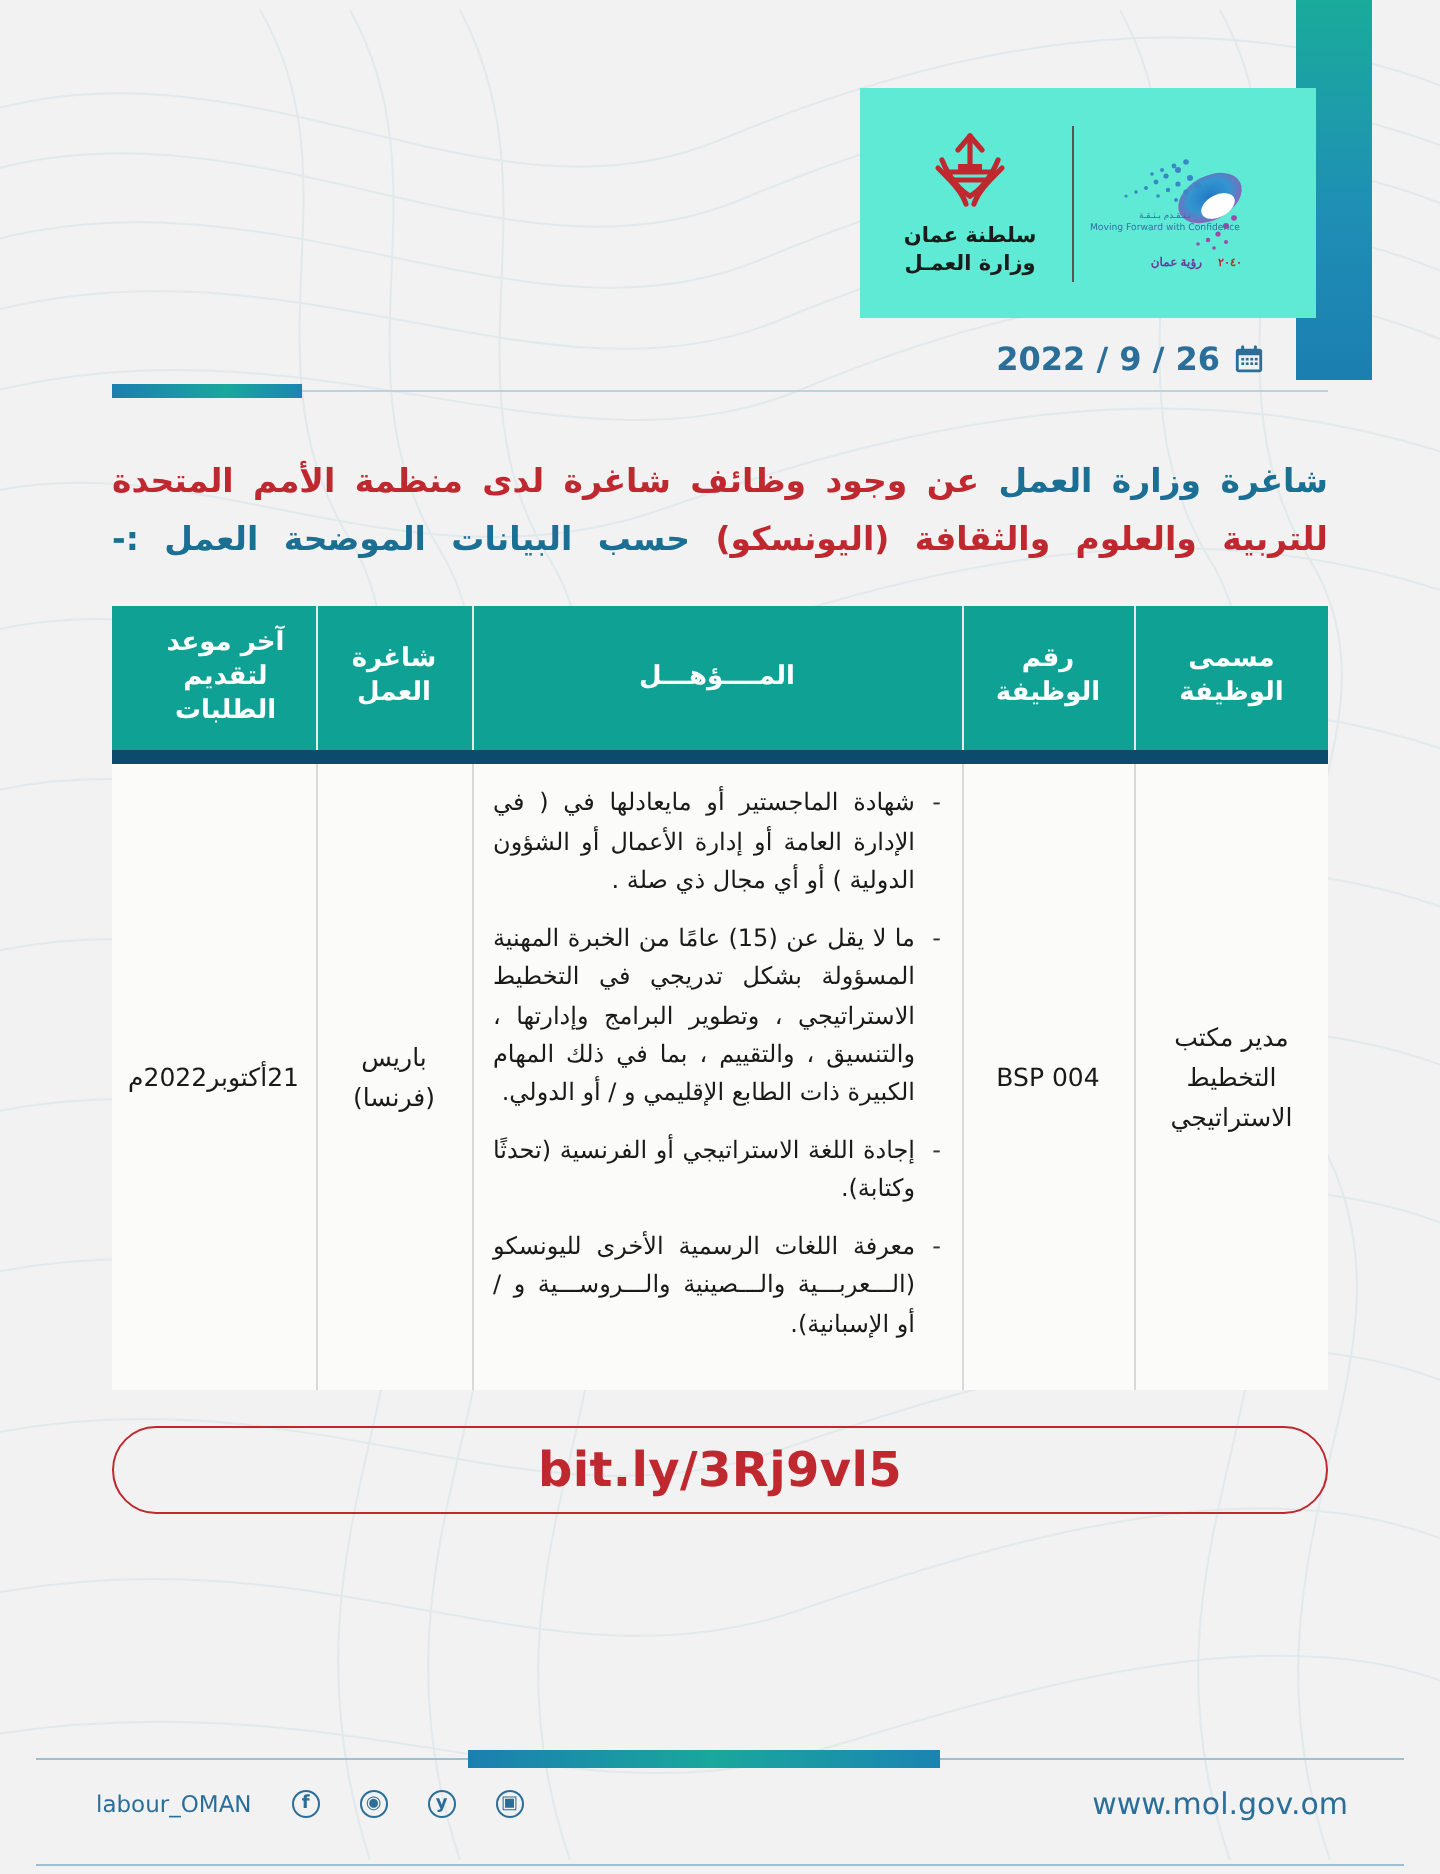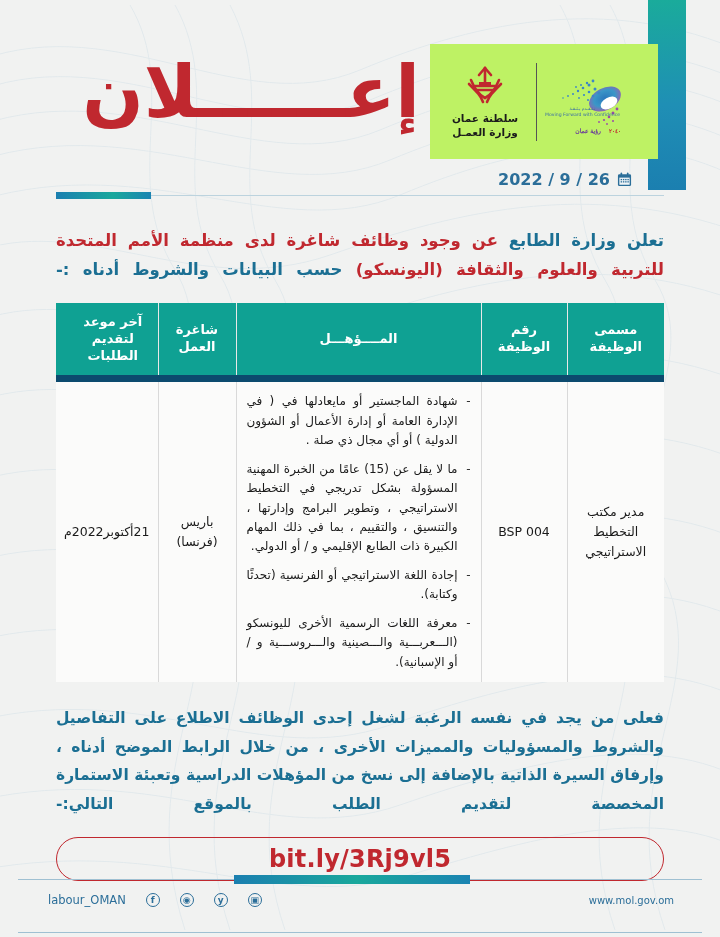--- a/index.html
+++ b/index.html
@@ -46,21 +46,21 @@
     height: 190px;
     background: linear-gradient(180deg, #1aab9b 0%, #1f8fb5 55%, #1b7fb0 100%);
   }
 
   .logo-box {
     position: absolute;
     top: 44px;
     right: 62px;
     width: 228px;
     height: 115px;
-    background: #bef264;
+    background: #5eead4;
     display: flex;
     align-items: center;
     justify-content: center;
     gap: 6px;
     padding: 6px 10px;
   }
 
   .logo-oman {
     display: flex;
     flex-direction: column;
@@ -210,21 +210,21 @@
     text-align: justify;
     font-size: 12px;
     line-height: 1.62;
     padding: 0 2px;
   }
   .qual-list li {
     position: relative;
     padding-right: 13px;
     margin-bottom: 9px;
   }
-  .qual-list li:last-child { margin-bottom: 0; }
+  .qual-list li:last-child { margin-bottom: 13px; }
   .qual-list li::before {
     content: "-";
     position: absolute;
     right: 0;
     top: 0;
     color: #333;
   }
 
   .job-number { direction: ltr; font-size: 13px; }
   .deadline   { font-size: 12.5px; }
@@ -329,21 +329,21 @@
     display: flex;
     align-items: center;
     justify-content: center;
     color: #2b6e99;
     font-size: 9px;
     font-weight: bold;
     line-height: 1;
   }
   .website {
     color: #2b6e99;
-    font-size: 10px;
+    font-size: 15px;
     direction: ltr;
   }
 </style>
 </head>
 <body>
 
 <div class="page">
 
   <svg class="topo" viewBox="0 0 720 937" preserveAspectRatio="none">
     <g fill="none" stroke="#d6e2e8" stroke-width="1">
@@ -443,21 +443,20 @@
           <path d="M20 18 L32 18 L32 22 L20 22 Z" fill="#c0282f"></path>
         </svg>
         <div class="logo-oman-text">
           <div>سلطنة عمان</div>
           <div>وزارة العمـل</div>
         </div>
       </div>
 
     </div>
 
-    <div class="announce-title">إعــــــلان</div>
 
     <div class="date-row">
       <span>2022 / 9 / 26</span>
       <svg width="15" height="15" viewBox="0 0 16 16">
         <rect x="1" y="2.5" width="14" height="12.5" rx="1.5" fill="#2b6e99"></rect>
         <rect x="2.5" y="6" width="11" height="7.6" fill="#eef3f6"></rect>
         <rect x="3.8" y="0.6" width="1.6" height="3.2" rx="0.8" fill="#2b6e99"></rect>
         <rect x="10.6" y="0.6" width="1.6" height="3.2" rx="0.8" fill="#2b6e99"></rect>
         <g fill="#2b6e99">
           <rect x="3.9" y="7.4" width="1.5" height="1.4"></rect>
@@ -474,21 +473,21 @@
 
     <div class="divider">
       <div class="line"></div>
       <div class="seg"></div>
     </div>
 
   </header>
 
   <main class="main">
 
-    <p class="intro"><span>تعلن وزارة الطابع </span><span class="hl">عن وجود وظائف شاغرة لدى منظمة الأمم المتحدة للتربية والعلوم والثقافة (اليونسكو)</span><span> حسب البيانات والشروط أدناه :-</span></p>
+    <p class="intro"><span>شاغرة وزارة العمل </span><span class="hl">عن وجود وظائف شاغرة لدى منظمة الأمم المتحدة للتربية والعلوم والثقافة (اليونسكو)</span><span> حسب البيانات الموضحة العمل :-</span></p>
 
     <table class="job-table">
       <colgroup>
         <col class="col-title">
           <col class="col-number">
           <col class="col-qual">
         <col class="col-loc">
           <col class="col-dead">
       </colgroup>
       <thead>
@@ -511,21 +510,20 @@
               <li>إجادة اللغة الاستراتيجي أو الفرنسية (تحدثًا وكتابة).</li>
               <li>معرفة اللغات الرسمية الأخرى لليونسكو (الـــعربـــية والـــصينية والـــروســـية و / أو الإسبانية).</li>
             </ul>
           </td>
           <td>باريس (فرنسا)</td>
           <td class="deadline">21أكتوبر2022م</td>
         </tr>
       </tbody>
     </table>
 
-    <p class="outro">فعلى من يجد في نفسه الرغبة لشغل إحدى الوظائف الاطلاع على التفاصيل والشروط والمسؤوليات والمميزات الأخرى ، من خلال الرابط الموضح أدناه ، وإرفاق السيرة الذاتية بالإضافة إلى نسخ من المؤهلات الدراسية وتعبئة الاستمارة المخصصة لتقديم الطلب بالموقع التالي:-</p>
 
     <div class="link-box">
       <a href="#">bit.ly/3Rj9vl5</a>
     </div>
 
 
   </main>
 
   <footer class="footer">
     <div class="footer-rule-top"></div>

